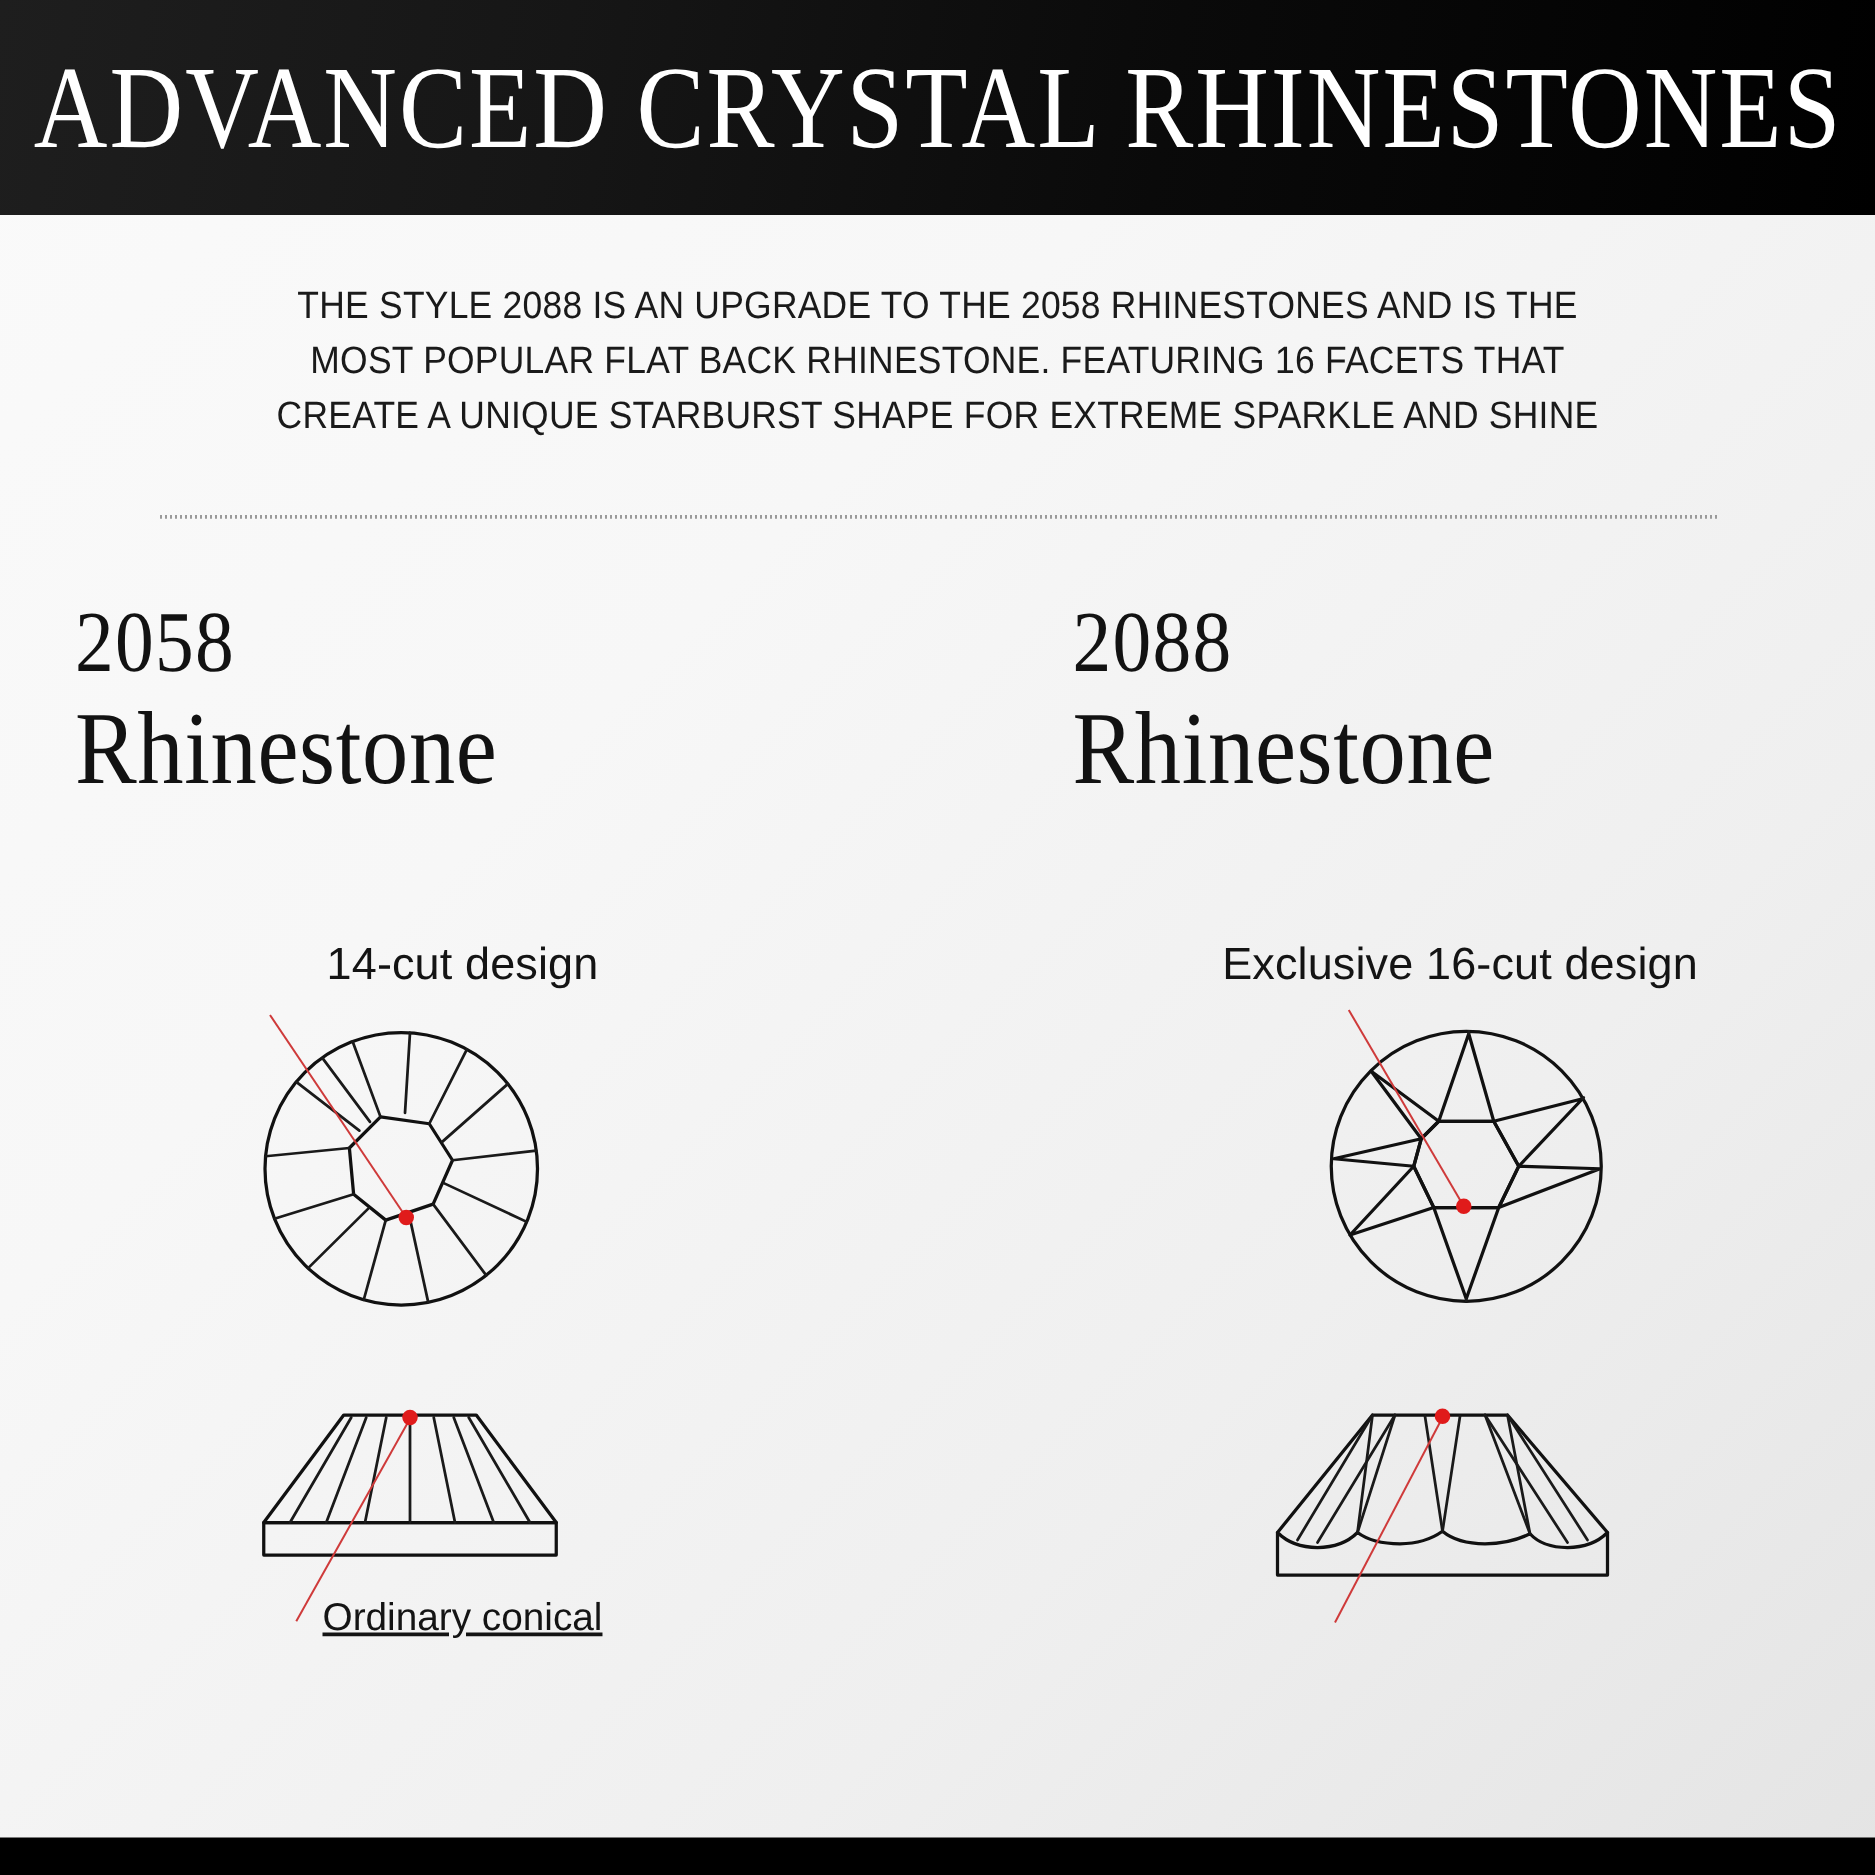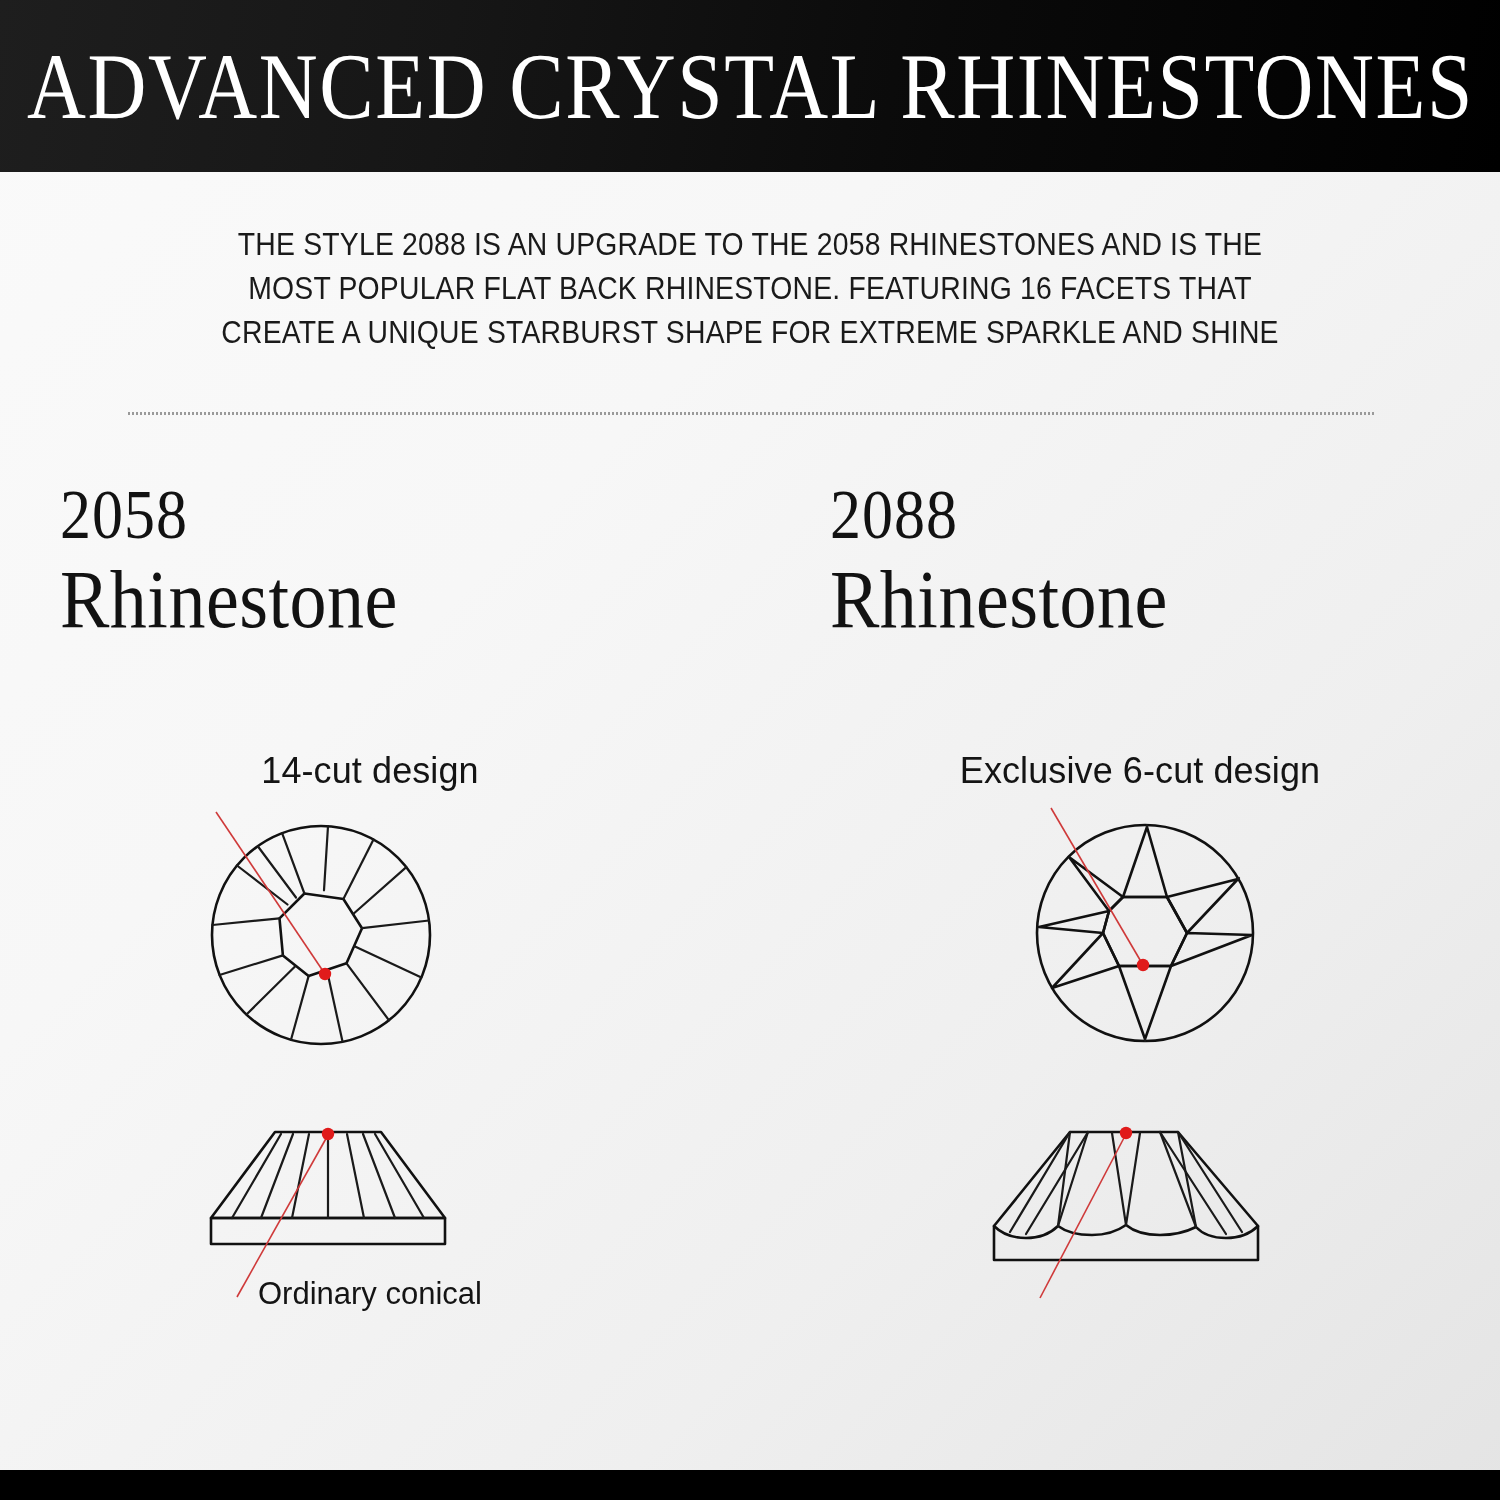--- a/index.html
+++ b/index.html
@@ -70,21 +70,21 @@
   }
 
   
   .column {
     position: absolute;
     top: 480px;
     width: 620px;
     height: 920px;
   }
   #col-left  { left: 60px; }
-  #col-right { left: 830px; }
+  #col-right { left: 858px; }
 
   .stone-title {
     text-align: left;
     font-family: "Liberation Serif", "DejaVu Serif", serif;
     color: #121212;
     line-height: 1.0;
   }
   .stone-title .num {
     display: block;
     font-size: 62px;
@@ -116,21 +116,21 @@
 
   .caption {
     position: absolute;
     width: 620px;
     text-align: center;
     color: #141414;
     font-size: 31px;
     line-height: 38px;
     font-family: "Liberation Sans", sans-serif;
   }
-  #caption-left  { top: 795px; left: 0; }
+  #caption-left  { top: 795px; left: 0; text-decoration: underline; }
   #caption-right { top: 795px; left: 0; }
   .caption span { display: block; }
 
   .diagram-top {
     position: absolute;
     top: 330px;
     left: 0;
     width: 620px;
     height: 270px;
   }
@@ -262,21 +262,21 @@
     </div>
   </div>
 
   <div class="column" id="col-right">
 
     <div class="stone-title">
       <span class="num">2088</span>
       <span class="word">Rhinestone</span>
     </div>
 
-    <div class="callout" id="callout-right">Exclusive 6-cut design</div>
+    <div class="callout" id="callout-right">Exclusive 16-cut design</div>
 
     <div class="diagram-top">
       <svg width="620" height="270" viewBox="0 0 620 270">
         <g transform="translate(315,123)">
 
           <circle cx="0" cy="0" r="108" class="stroke-line"></circle>
 
           <polygon points="
              -22.0,-36.0  22.0,-36.0  42.0,0.0
              26.0,33.0  -26.0,33.0  -42.0,0.0  -36.0,-22.0" class="stroke-line"></polygon>

